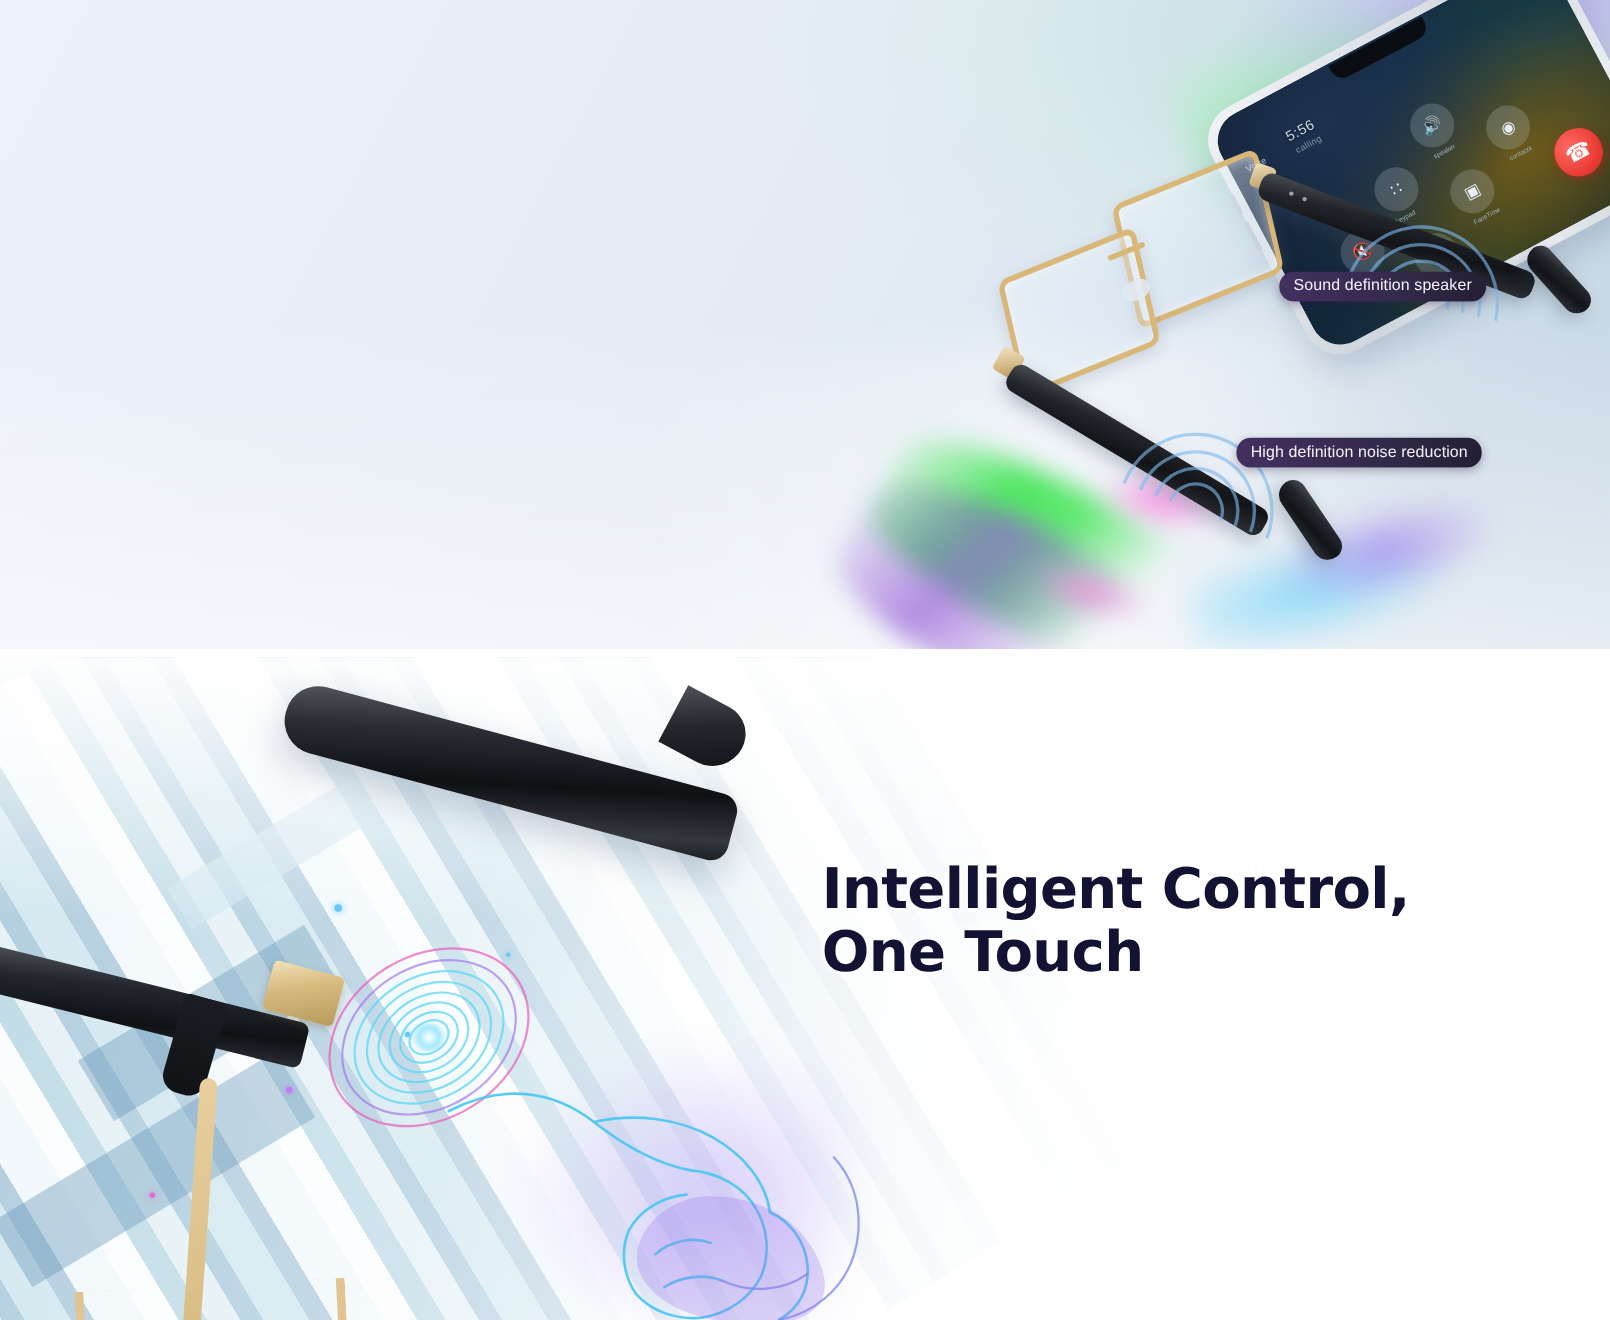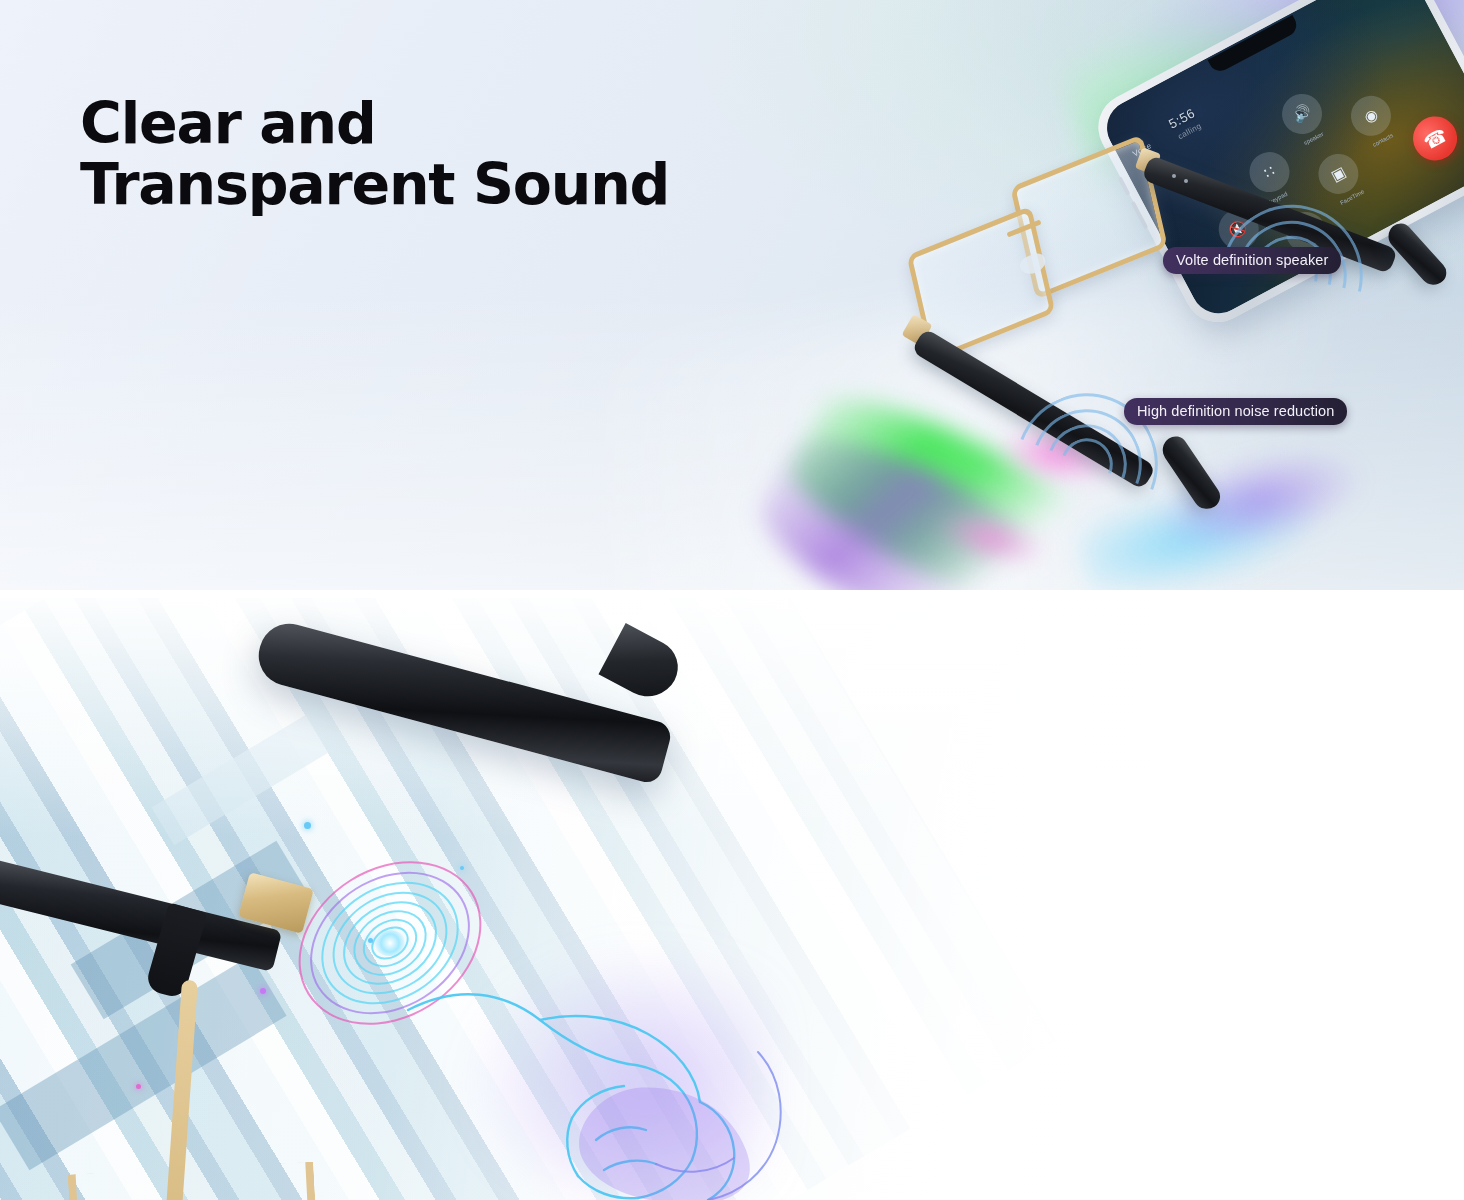--- a/index.html
+++ b/index.html
@@ -383,26 +383,24 @@
         <div class="wave wave4"></div>
       </div>
       <div class="wave-set-b">
         <div class="wave wave1"></div>
         <div class="wave wave2"></div>
         <div class="wave wave3"></div>
         <div class="wave wave4"></div>
       </div>
     </div>
 
-    <div class="pill pill-speaker">Volte definition speaker</div>
+    <div class="pill pill-speaker">Sound definition speaker</div>
     <div class="pill pill-noise">High definition noise reduction</div>
 
     <div class="top-copy">
-      <h1 class="h1">Clear and
-Transparent Sound</h1>
     </div>
   </section>
 
   <div class="divider"></div>
 
   <section class="panel-bot">
 
     <div class="stripes"></div>
     <div class="dk-block" style="left:70px;top:300px;width:240px;height:64px;"></div>
     <div class="dk-block" style="left:-10px;top:430px;width:300px;height:70px;"></div>
@@ -458,16 +456,18 @@
           <path d="M376 254 C 386 222, 380 188, 358 164"></path>
           <path d="M256 276 C 282 288, 312 286, 334 270"></path>
         </g>
         <g fill="#9a7cf0" opacity="0.30">
           <path d="M236 200 C 286 196, 330 220, 346 262 C 360 298, 334 316, 292 316 C 240 316, 196 300, 182 270 C 170 242, 196 206, 236 200 Z"></path>
         </g>
       </svg>
     </div>
 
     <div class="bot-copy">
+      <h2 class="h2">Intelligent Control,
+One Touch</h2>
     </div>
   </section>
 
 </div>
 
 </body></html>

